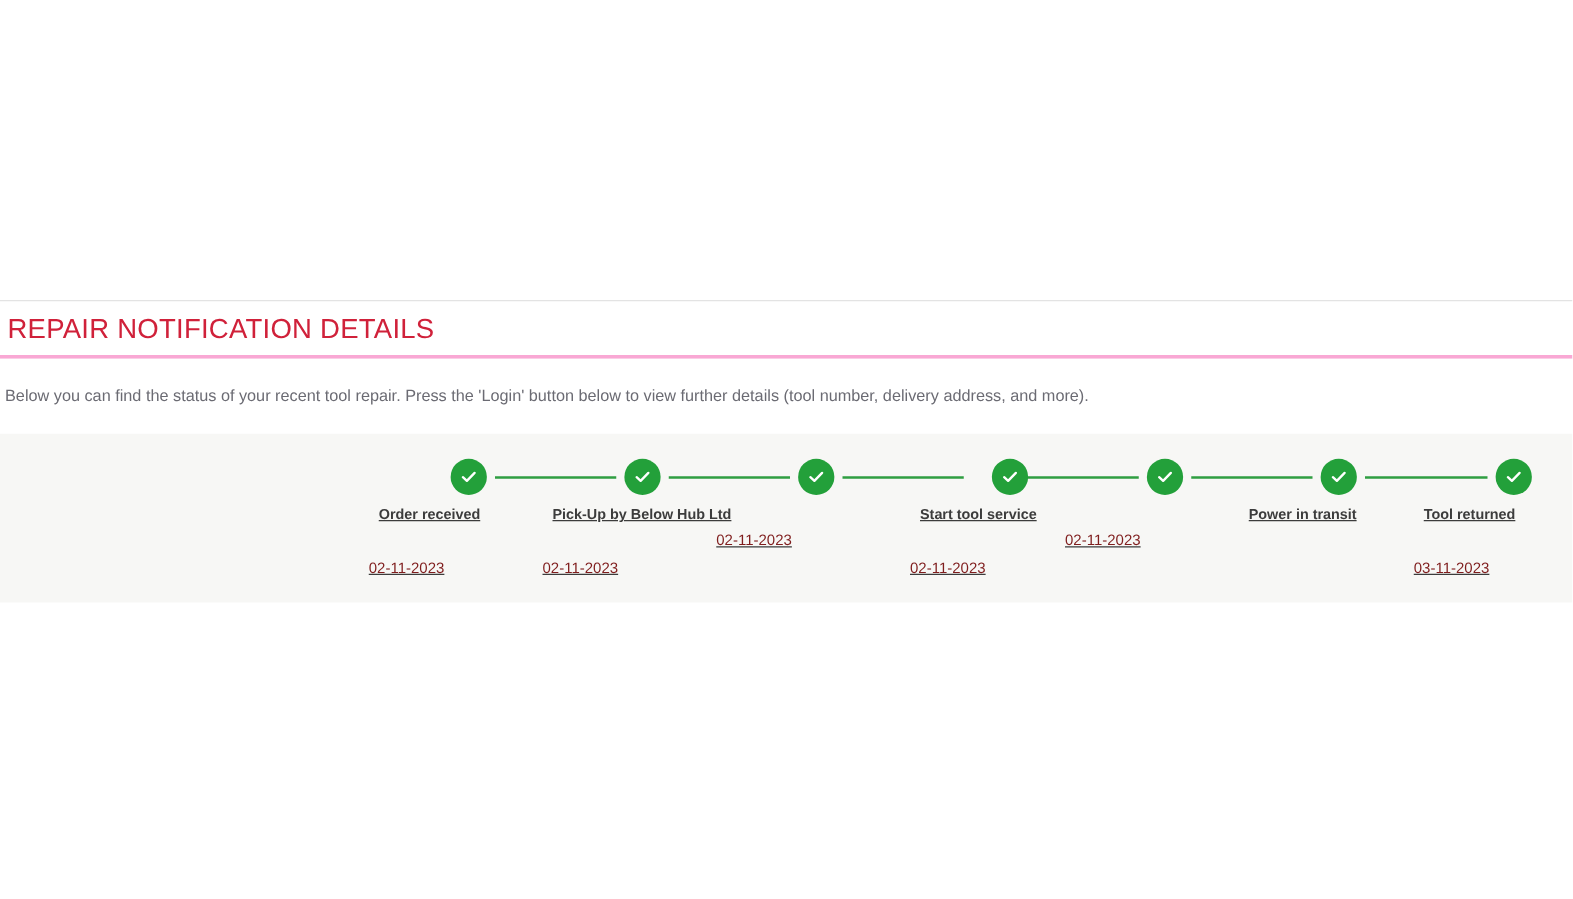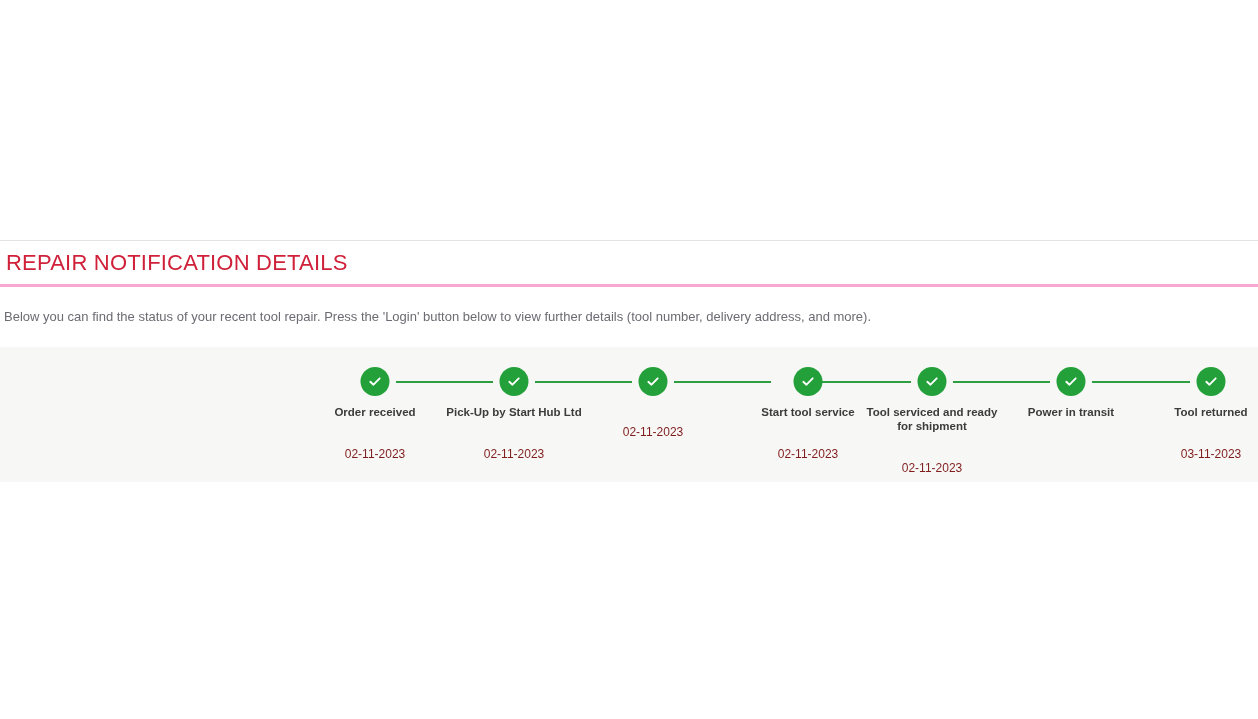--- a/index.html
+++ b/index.html
@@ -69,21 +69,22 @@
     position: relative;
     width: 100%;
     height: 100%;
   }
 
   .step {
     position: absolute;
     top: 0;
     width: 160px;
     margin-left: -80px;
-    text-align: center;
+    text-align: left;
+    text-decoration: underline;
   }
 
   .node-row {
     position: relative;
     height: 30px;
     margin-top: 20px;
   }
   .circle {
     position: absolute;
     left: 50%;
@@ -164,21 +165,21 @@
       </div>
       <div class="connector" style="left: 535px; width: 97px; top: 34px;"></div>
       <div class="step" style="left: 514px;">
         <div class="node-row">
           <div class="circle">
             <svg width="15" height="15" viewBox="0 0 16 16">
               <path d="M3 8.3 L6.4 11.4 L13 4.6" stroke="#ffffff" stroke-width="2" fill="none" stroke-linecap="round" stroke-linejoin="round"></path>
             </svg>
           </div>
         </div>
-        <div class="step-label">Pick-Up by Start Hub Ltd</div>
+        <div class="step-label">Pick-Up by Below Hub Ltd</div>
         <div class="step-date">02-11-2023</div>
       </div>
       <div class="connector" style="left: 674px; width: 97px; top: 34px;"></div>
       <div class="step" style="left: 653px;">
         <div class="node-row">
           <div class="circle">
             <svg width="15" height="15" viewBox="0 0 16 16">
               <path d="M3 8.3 L6.4 11.4 L13 4.6" stroke="#ffffff" stroke-width="2" fill="none" stroke-linecap="round" stroke-linejoin="round"></path>
             </svg>
           </div>
@@ -199,21 +200,20 @@
       </div>
       <div class="connector" style="left: 953px; width: 97px; top: 34px;"></div>
       <div class="step" style="left: 932px;">
         <div class="node-row">
           <div class="circle">
             <svg width="15" height="15" viewBox="0 0 16 16">
               <path d="M3 8.3 L6.4 11.4 L13 4.6" stroke="#ffffff" stroke-width="2" fill="none" stroke-linecap="round" stroke-linejoin="round"></path>
             </svg>
           </div>
         </div>
-        <div class="step-label">Tool serviced and ready for shipment</div>
         <div class="step-date">02-11-2023</div>
       </div>
       <div class="connector" style="left: 1092px; width: 98px; top: 34px;"></div>
       <div class="step" style="left: 1071px;">
         <div class="node-row">
           <div class="circle">
             <svg width="15" height="15" viewBox="0 0 16 16">
               <path d="M3 8.3 L6.4 11.4 L13 4.6" stroke="#ffffff" stroke-width="2" fill="none" stroke-linecap="round" stroke-linejoin="round"></path>
             </svg>
           </div>

